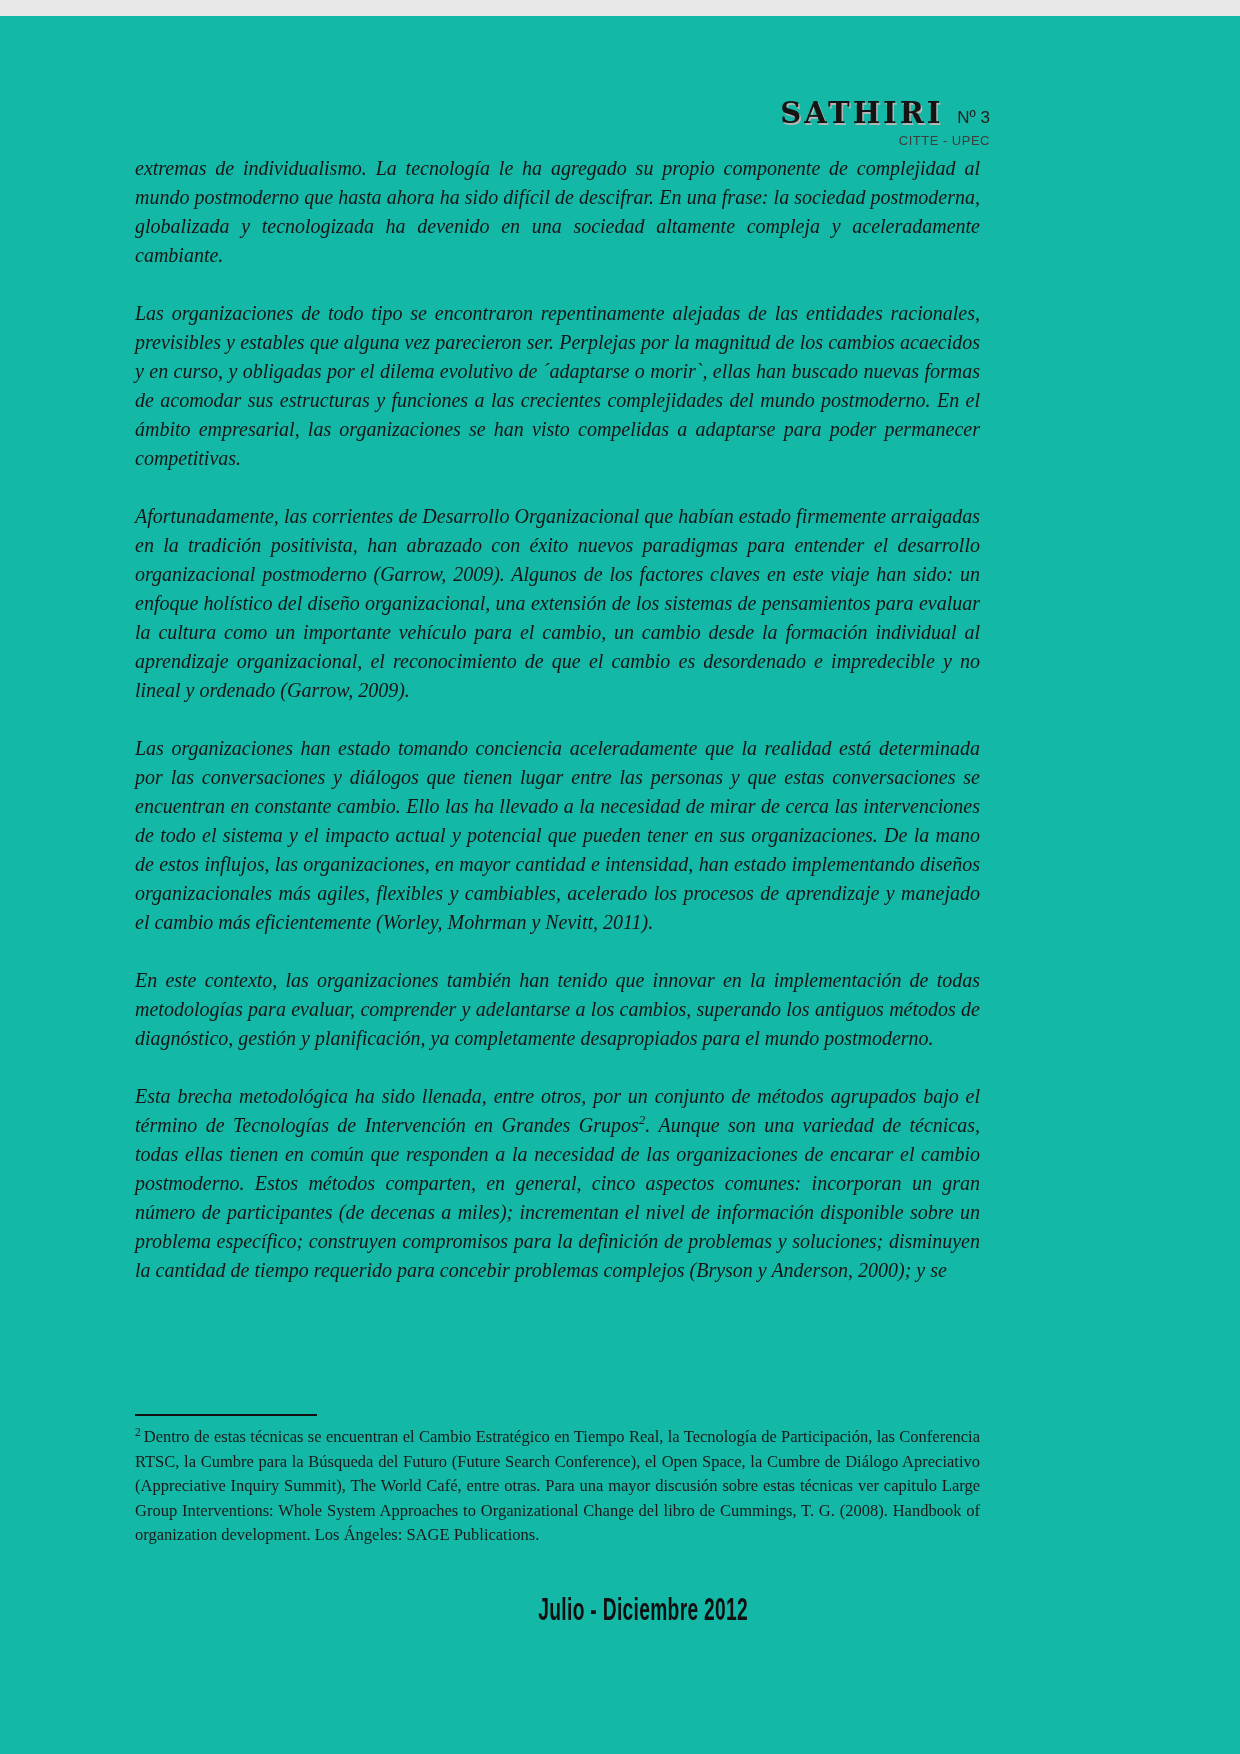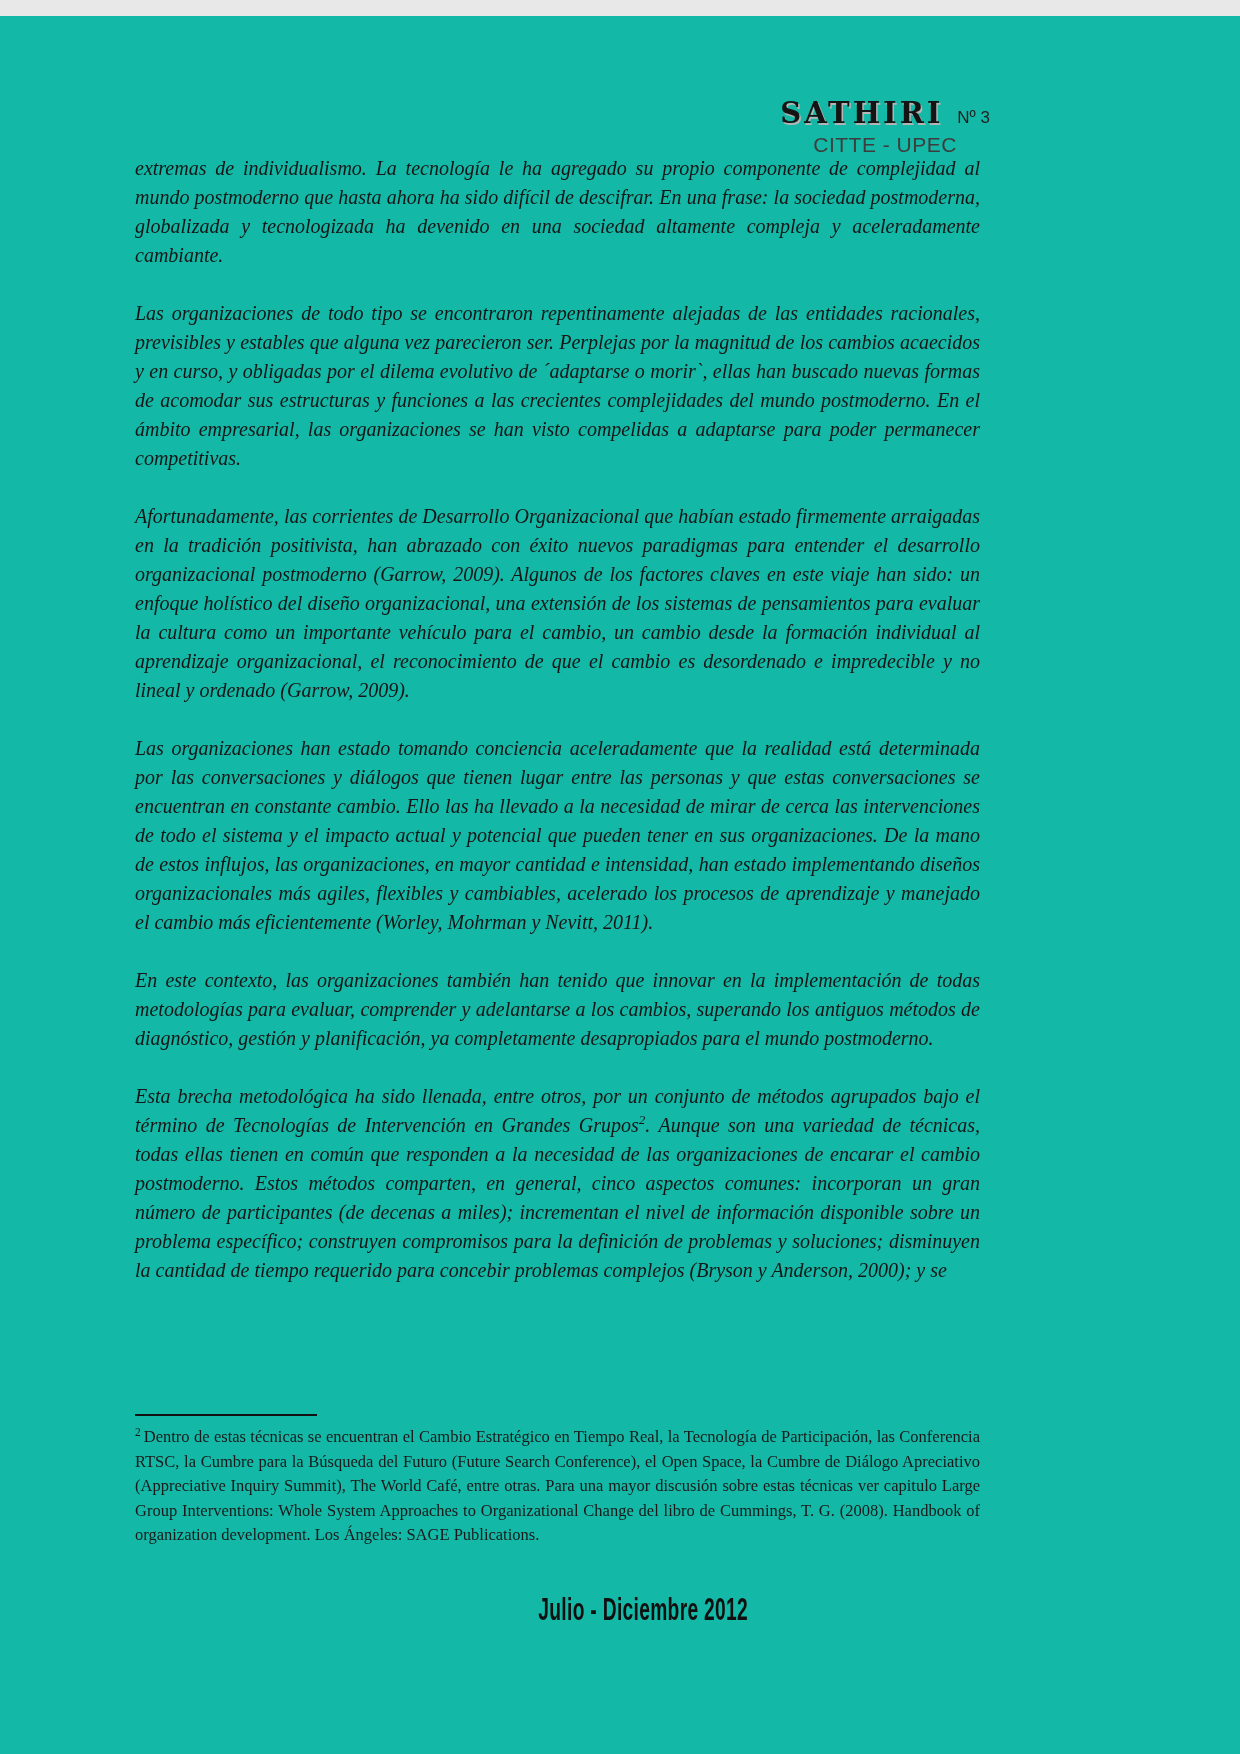--- a/index.html
+++ b/index.html
@@ -34,25 +34,24 @@
     text-shadow: 1.5px 1.5px 0 #b5b5b5;
   }
   .issue-number {
     font-family: "Liberation Sans", sans-serif;
     font-size: 17px;
     color: #222222;
     margin-left: 14px;
   }
   .institution {
     font-family: "Liberation Sans", sans-serif;
-    font-size: 21px;
+    font-size: 13px;
     letter-spacing: 0.5px;
     color: #3d3d3d;
     margin-top: 3px;
-    text-align: center;
   }
   
   .body-text {
     position: absolute;
     left: 135px;
     top: 138px;
     width: 845px;
   }
   .body-para {
     margin: 0 0 29px 0;

